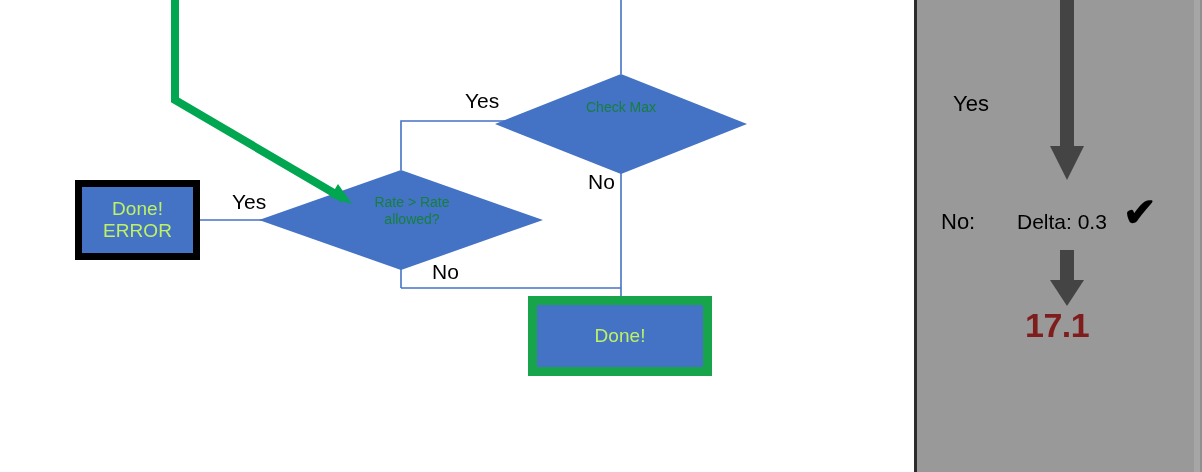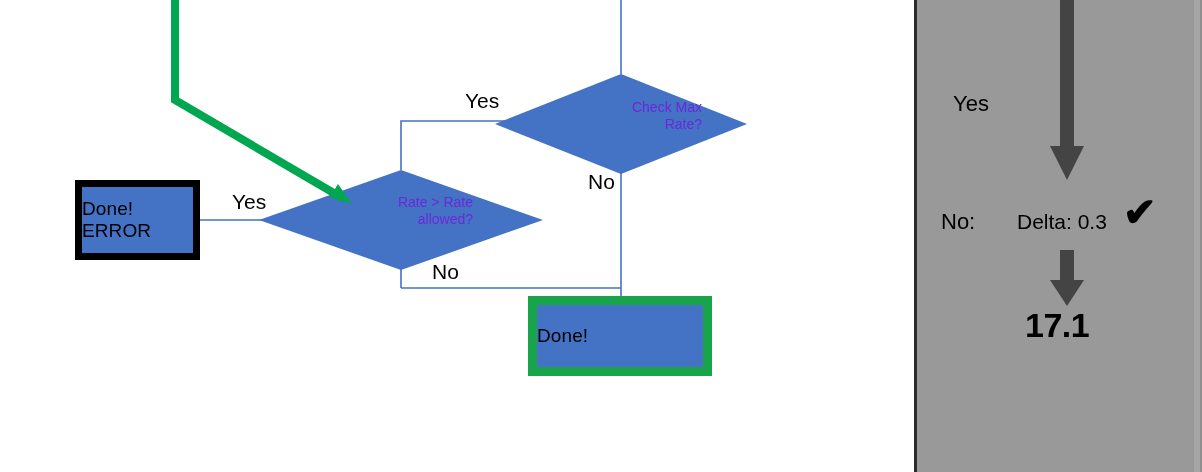--- a/index.html
+++ b/index.html
@@ -30,24 +30,24 @@
     position: absolute;
     left: 0; top: 0;
     width: 914px; height: 472px;
   }
 
   
   .proc-box {
     position: absolute;
     box-sizing: border-box;
     background: #4472C4;
-    color: #000000;
+    color: #bef264;
     display: flex;
     flex-direction: column;
-    align-items: flex-start;
+    align-items: center;
     justify-content: center;
     text-align: center;
     line-height: 1.18;
     letter-spacing: .1px;
   }
   #box-error {
     left: 75px; top: 180px;
     width: 125px; height: 80px;
     border: 7px solid #000000;
     font-size: 19px;
@@ -55,28 +55,28 @@
   #box-done {
     left: 528px; top: 296px;
     width: 184px; height: 80px;
     border: 9px solid #17A44A;
     font-size: 19px;
   }
 
   
   .diamond-label {
     position: absolute;
-    color: #6d28d9;
-    text-align: right;
+    color: #15803d;
+    text-align: center;
     line-height: 1.22;
     font-size: 14px;
     pointer-events: none;
   }
   #label-check-max { left: 540px; top: 99px; width: 162px; }
-  #label-rate-gt   { left: 311px; top: 194px; width: 162px; }
+  #label-rate-gt   { left: 331px; top: 194px; width: 162px; }
 
   
   .branch-label {
     position: absolute;
     color: #000000;
     font-size: 21px;
     line-height: 1;
     white-space: nowrap;
   }
   #lbl-yes-top   { left: 465px; top: 90px; }
@@ -114,21 +114,21 @@
   #panel-yes   { left: 36px; top: 93px;  font-size: 22px; }
   #panel-no    { left: 24px; top: 211px; font-size: 22px; }
   #panel-delta { left: 100px; top: 211px; font-size: 21px; }
   #panel-check {
     left: 206px; top: 192px;
     font-size: 40px; font-weight: bold;
     line-height: 1;
   }
   #panel-value {
     left: 108px; top: 308px;
-    color: #000000;
+    color: #7f1d1d;
     font-size: 34px;
     font-weight: bold;
     letter-spacing: -.5px;
   }
   .panel-arrow {
     position: absolute;
     overflow: visible;
   }
   #panel-arrow-1 { left: 128px; top: -10px;  width: 44px; height: 196px; }
   #panel-arrow-2 { left: 128px; top: 250px;  width: 44px; height: 58px; }
@@ -156,21 +156,20 @@
       <polygon points="621,74 747,124 621,174 495,124" fill="#4472C4"></polygon>
 
       <polygon points="401,170 543,220 401,270 259,220" fill="#4472C4"></polygon>
 
       <polyline points="175,-4 175,100 344,199" fill="none" stroke="#00A650" stroke-width="8" stroke-linejoin="miter" stroke-linecap="butt"></polyline>
       <polygon points="352,204 330,197 338,184" fill="#00A650"></polygon>
     </svg>
 
     <div class="diamond-label" id="label-check-max">
       <div>Check Max</div>
-      <div>Rate?</div>
     </div>
 
     <div class="diamond-label" id="label-rate-gt">
       <div>Rate &gt; Rate</div>
       <div>allowed?</div>
     </div>
 
     <div class="proc-box" id="box-error">
       <div>Done!</div>
       <div>ERROR</div>

